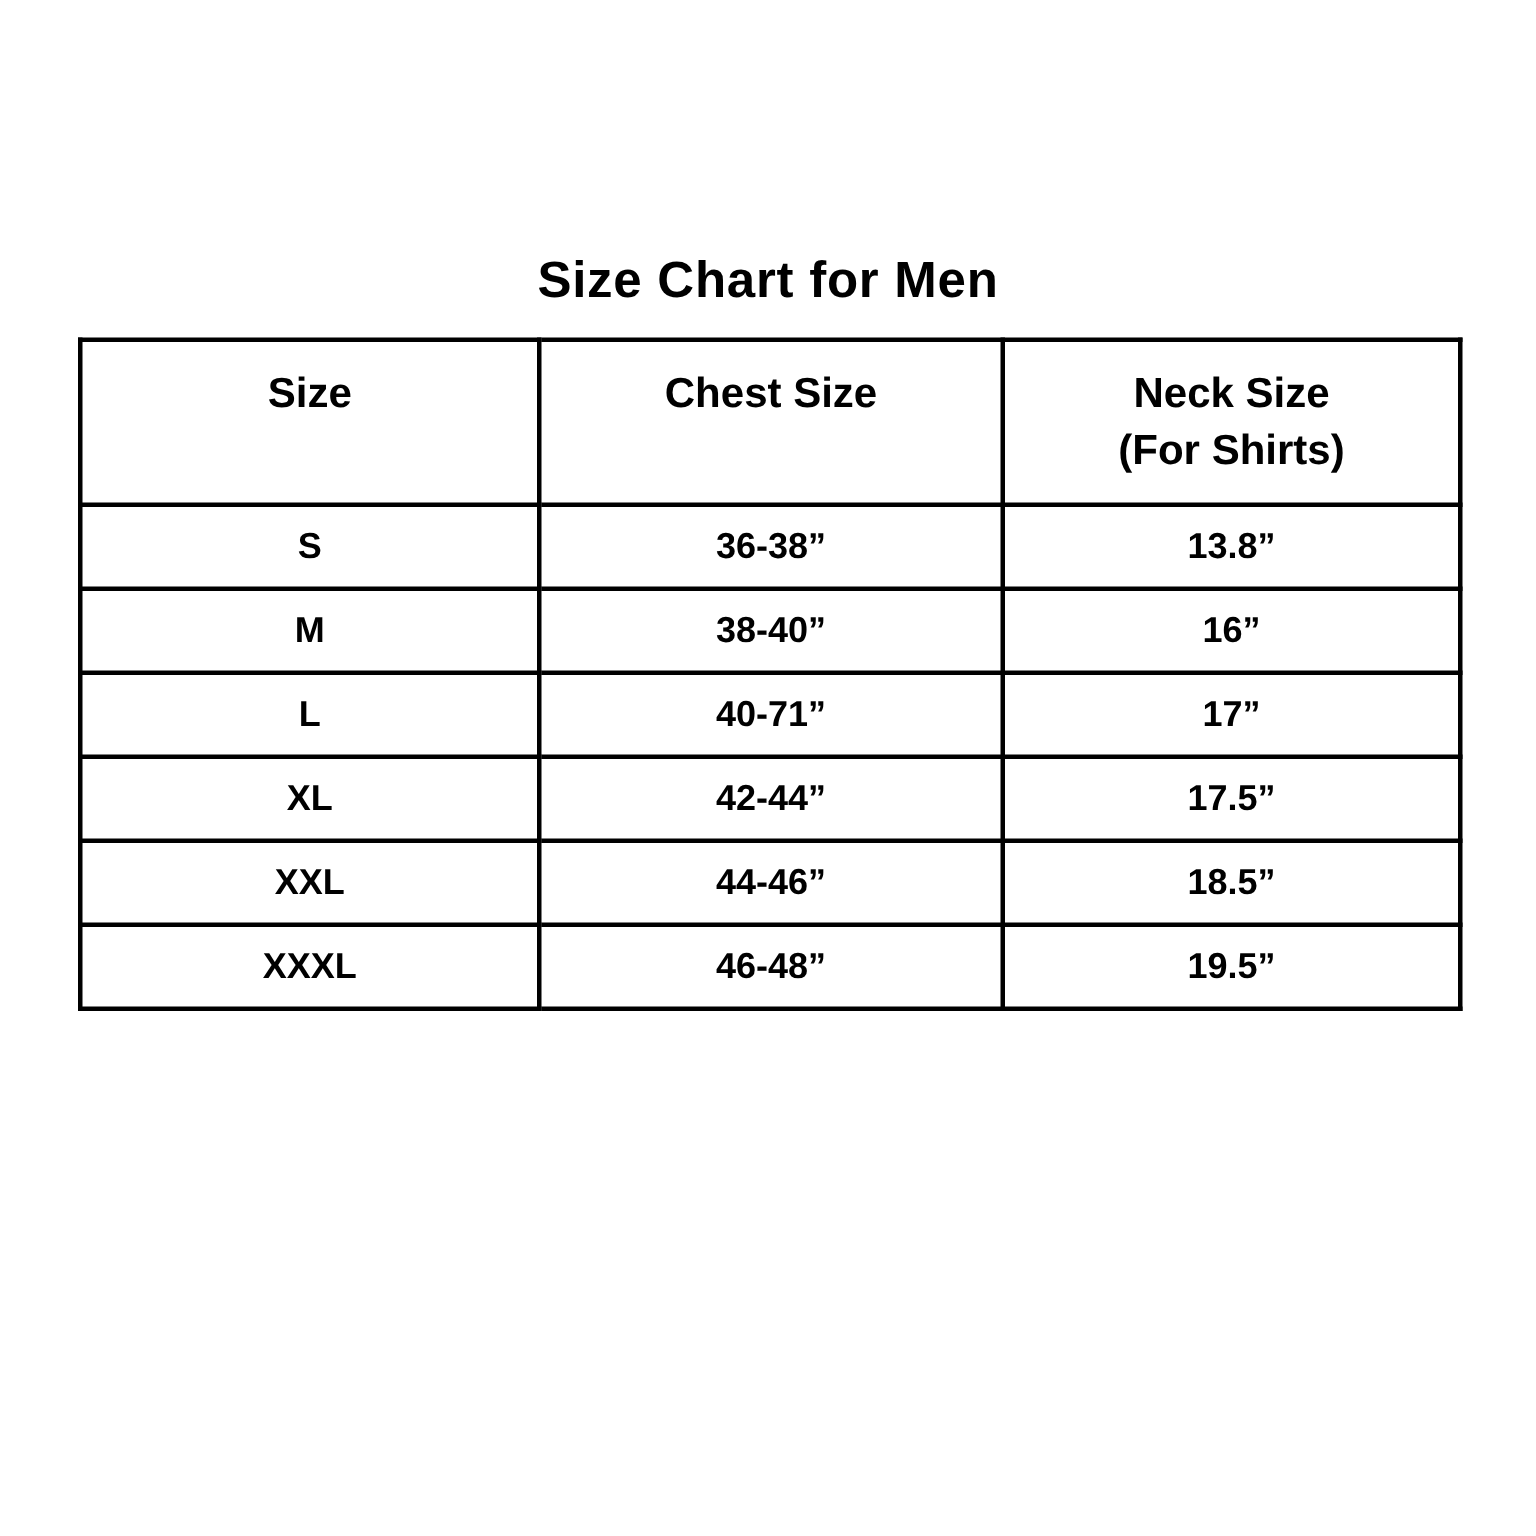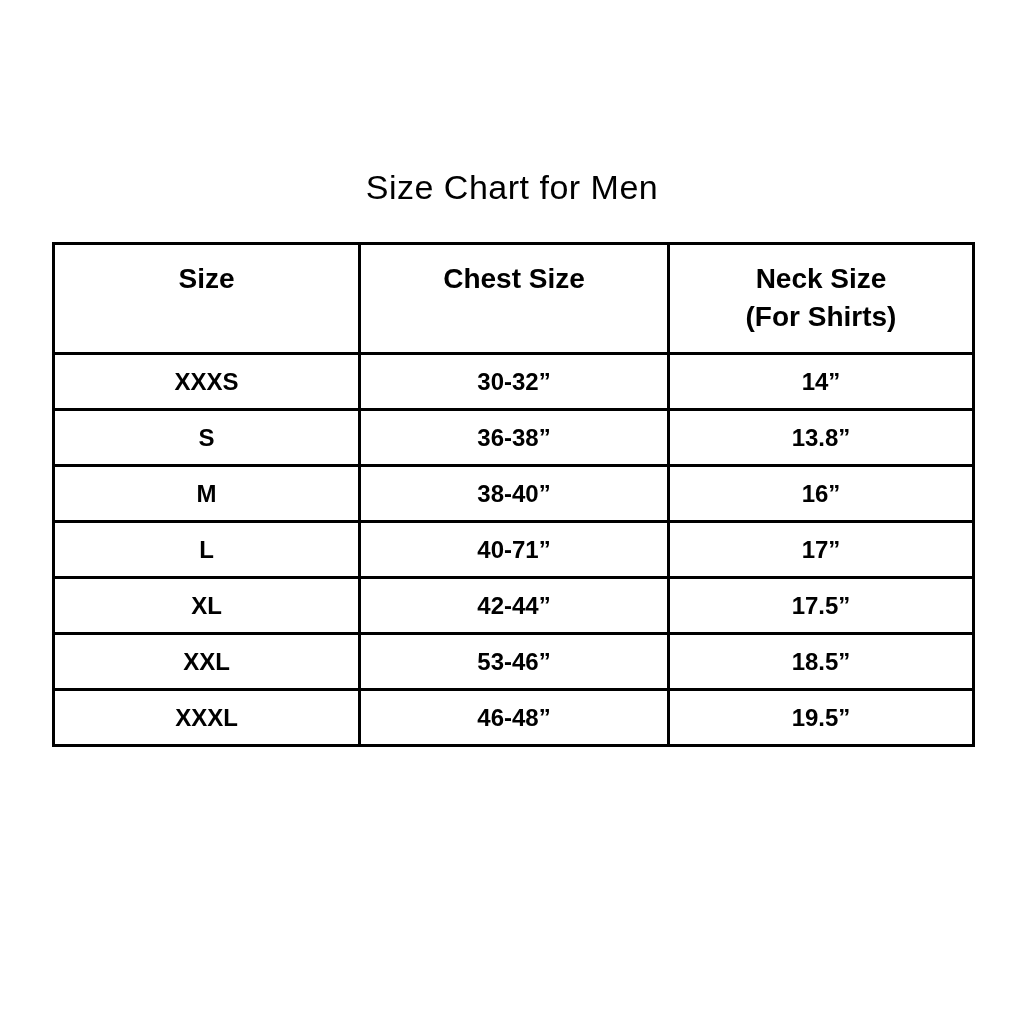--- a/index.html
+++ b/index.html
@@ -17,28 +17,28 @@
     overflow: hidden;
   }
   .title {
     position: absolute;
     top: 168px;
     left: 0;
     width: 100%;
     margin: 0;
     text-align: center;
     font-size: 34px;
-    font-weight: normal;
+    font-weight: bold;
     letter-spacing: 0.5px;
     color: #000000;
   }
   table.size-chart {
     position: absolute;
     left: 52px;
-    top: 242px;
+    top: 225px;
     width: 920px;
     border-collapse: collapse;
     table-layout: fixed;
   }
   table.size-chart th,
   table.size-chart td {
     border: 3px solid #000000;
     text-align: center;
     font-weight: bold;
     color: #000000;
@@ -76,25 +76,20 @@
     <thead>
       <tr>
         <th>Size</th>
         <th>Chest Size</th>
         <th>Neck Size
 (For Shirts)</th>
       </tr>
     </thead>
     <tbody>
       <tr>
-        <td>XXXS</td>
-        <td>30-32”</td>
-        <td>14”</td>
-      </tr>
-      <tr>
         <td>S</td>
         <td>36-38”</td>
         <td>13.8”</td>
       </tr>
       <tr>
         <td>M</td>
         <td>38-40”</td>
         <td>16”</td>
       </tr>
       <tr>
@@ -102,21 +97,21 @@
         <td>40-71”</td>
         <td>17”</td>
       </tr>
       <tr>
         <td>XL</td>
         <td>42-44”</td>
         <td>17.5”</td>
       </tr>
       <tr>
         <td>XXL</td>
-        <td>53-46”</td>
+        <td>44-46”</td>
         <td>18.5”</td>
       </tr>
       <tr>
         <td>XXXL</td>
         <td>46-48”</td>
         <td>19.5”</td>
       </tr>
     </tbody>
   </table>
 </div>

